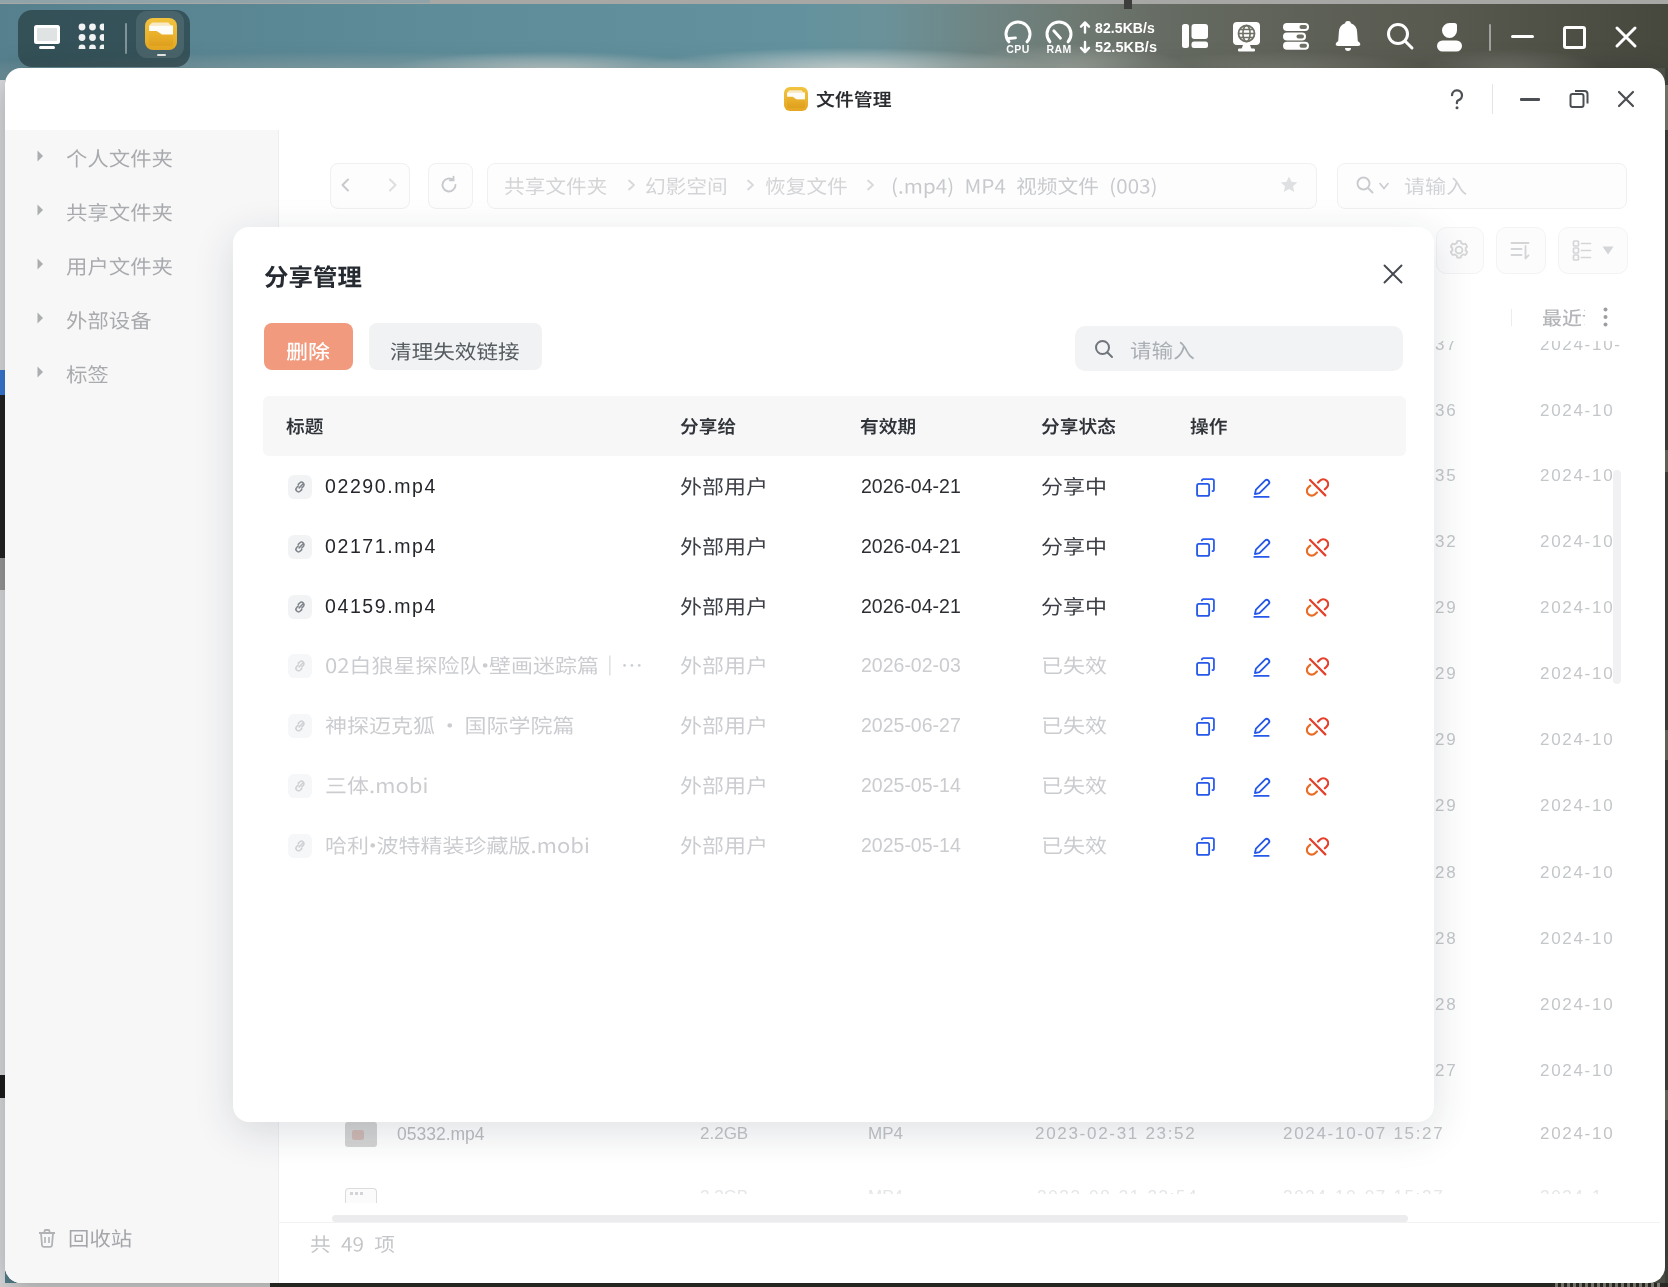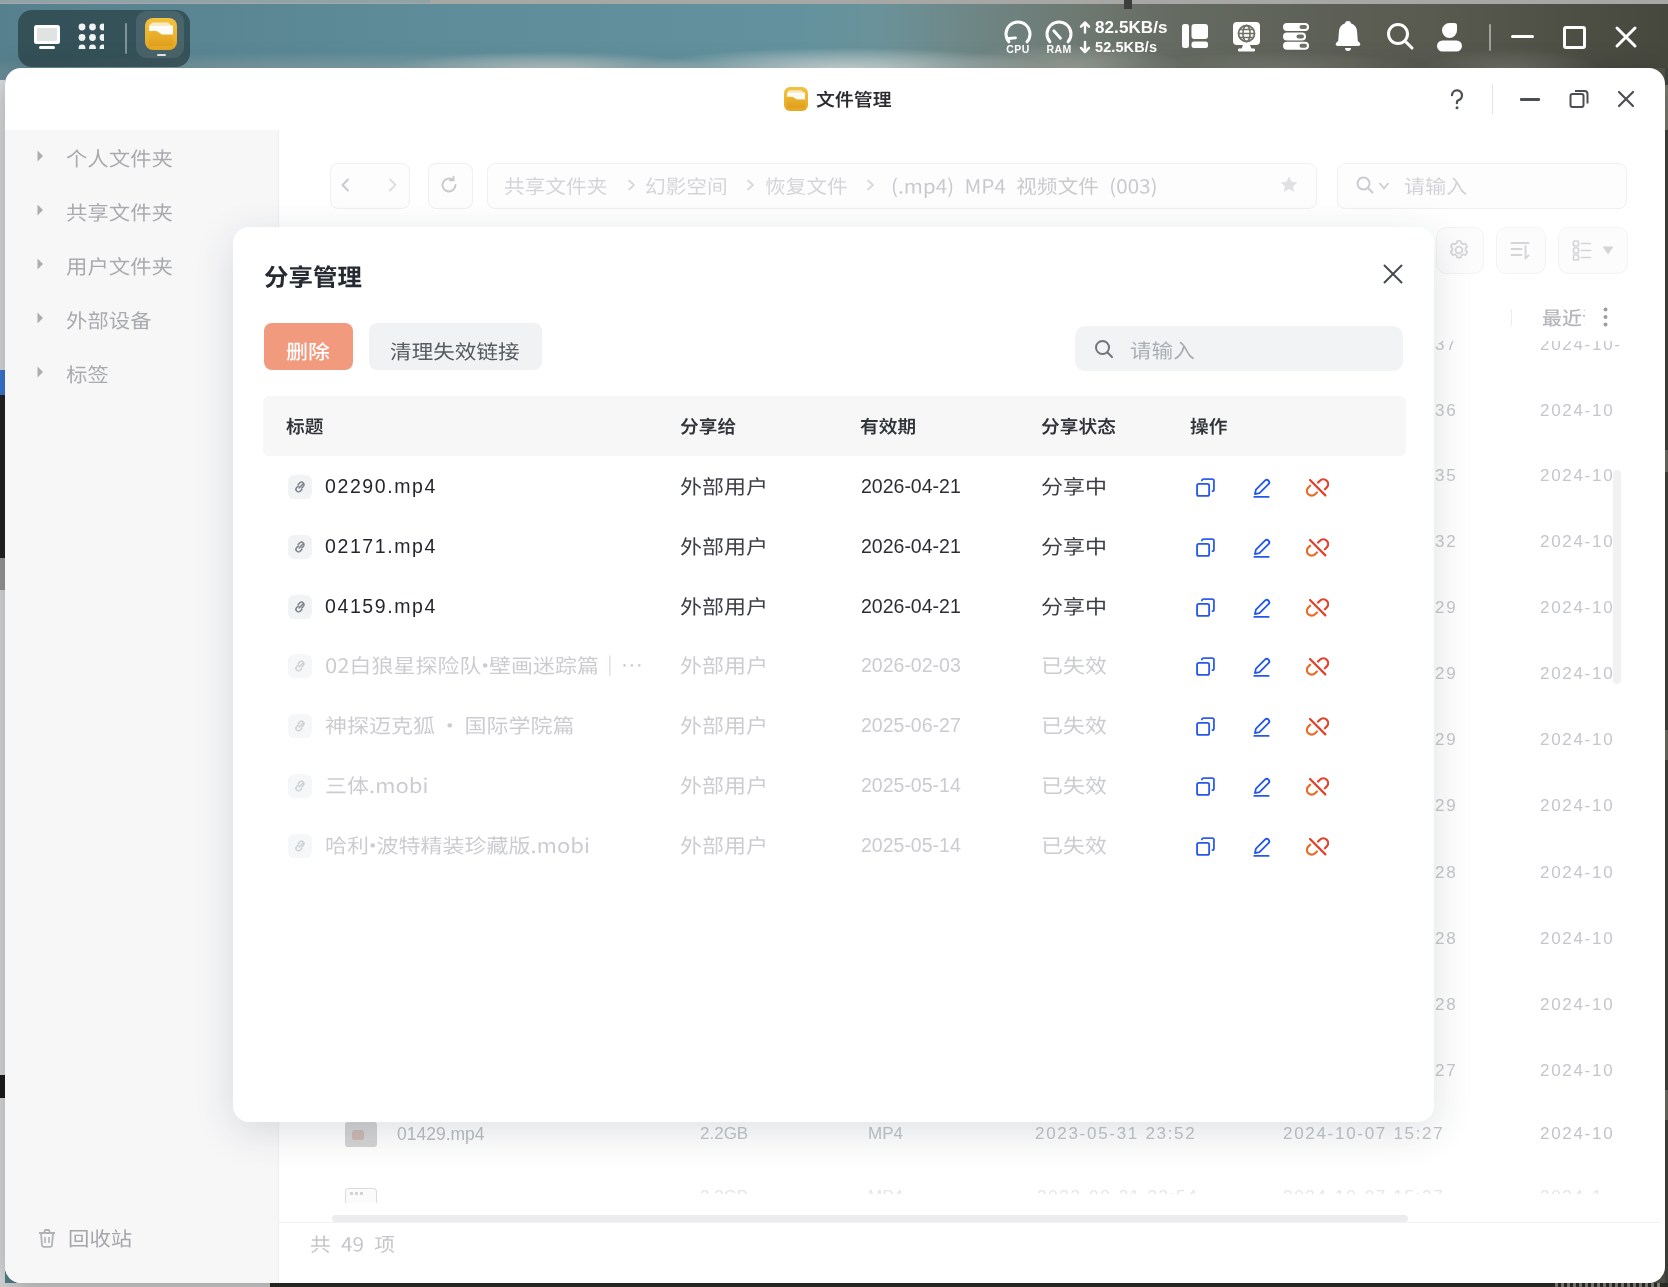--- a/index.html
+++ b/index.html
@@ -78,21 +78,21 @@
   </svg>
 <svg class="abs" style="left:1039px;top:20px" width="40" height="36" viewBox="0 0 40 36" fill="none">
 <path d="M10.9 21.8 A 12 12 0 1 1 29.1 21.8" stroke="#fff" stroke-width="3" stroke-linecap="round"></path>
 <path d="M14.8 10.8 L21.5 18.3" stroke="#fff" stroke-width="2.8" stroke-linecap="round"></path>
 <text x="20" y="33" text-anchor="middle" font-family="Liberation Sans,sans-serif" font-size="10.5" font-weight="bold" fill="#fff" letter-spacing=".4">RAM</text>
   </svg>
 <svg class="abs" style="left:1077px;top:18px" width="16" height="38" viewBox="0 0 16 38" fill="none">
 <path d="M8 14.5 V5 M4 8.6 L8 4.4 L12 8.6" stroke="#fff" stroke-width="2.4" stroke-linecap="round" stroke-linejoin="round"></path>
 <path d="M8 24 V33.5 M4 29.9 L8 34.1 L12 29.9" stroke="#fff" stroke-width="2.4" stroke-linecap="round" stroke-linejoin="round"></path>
   </svg>
-<div class="lat" style="left:1095px;top:21.5px;font-size:17px;line-height:12px;font-weight:bold;color:#fff;letter-spacing:.1px">82.5KB/s</div>
+<div class="lat" style="left:1095px;top:21.5px;font-size:14px;line-height:12px;font-weight:bold;color:#fff;letter-spacing:.1px">82.5KB/s</div>
 <div class="lat" style="left:1095px;top:41px;font-size:14.5px;line-height:12px;font-weight:bold;color:#fff;letter-spacing:.1px">52.5KB/s</div>
 <svg class="abs" style="left:1180px;top:21px" width="30" height="30" viewBox="0 0 30 30" fill="#fff">
 <rect x="2" y="3" width="7" height="24" rx="2.5"></rect>
     <rect x="11.5" y="3" width="16.5" height="15" rx="3"></rect>
     <rect x="11.5" y="20.5" width="16.5" height="6.5" rx="2.5"></rect>
   </svg>
 <svg class="abs" style="left:1231px;top:20px" width="31" height="32" viewBox="0 0 31 32" fill="none">
 <rect x="2" y="2" width="27" height="23" rx="4" fill="#fff"></rect>
 <circle cx="15.5" cy="13.5" r="8" stroke="#6e7166" stroke-width="1.8"></circle>
 <ellipse cx="15.5" cy="13.5" rx="3.6" ry="8" stroke="#6e7166" stroke-width="1.6"></ellipse>
@@ -314,24 +314,24 @@
 <div class="lat" style="left:1535px;top:927px;width:72px;overflow:hidden;font-size:17px;letter-spacing:1.7px;color:#c4c7ca">2024-10-</div>
 <div class="lat" style="left:1291px;top:993px;font-size:17px;letter-spacing:1.7px;color:#c4c7ca">2024-10-07 15:27</div>
 <div class="lat" style="left:1535px;top:993px;width:72px;overflow:hidden;font-size:17px;letter-spacing:1.7px;color:#c4c7ca">2024-10-</div>
 <div class="abs" style="left:1429px;top:273px;width:190px;height:14px;overflow:hidden">
       <div class="lat" style="left:-138px;top:-6px;font-size:17px;letter-spacing:1.7px;color:#c4c7ca">2024-10-07 15:37</div>
       <div class="lat" style="left:106px;top:-6px;font-size:17px;letter-spacing:1.7px;color:#c4c7ca">2024-10-</div>
     </div>
 <div class="abs" style="left:1608px;top:402px;width:8px;height:214px;border-radius:4px;background:#f1f1f3"></div>
 <div class="abs" style="left:340px;top:1054px;width:32px;height:25px;border-radius:3px;background:#d4d4d4"></div>
 <div class="abs" style="left:347px;top:1062px;width:12px;height:10px;background:#c9a29a;border-radius:2px;opacity:.55"></div>
-<div class="lat" style="left:392px;top:1056px;font-size:17.5px;color:#bbbdc0">01429.mp4</div>
+<div class="lat" style="left:392px;top:1056px;font-size:17.5px;color:#bbbdc0">05332.mp4</div>
 <div class="lat" style="left:695px;top:1056px;font-size:17px;color:#c2c4c7">2.2GB</div>
 <div class="lat" style="left:863px;top:1056px;font-size:17px;color:#c2c4c7">MP4</div>
-<div class="lat" style="left:1030px;top:1056px;font-size:17px;letter-spacing:1.7px;color:#c2c4c7">2023-05-31 23:52</div>
+<div class="lat" style="left:1030px;top:1056px;font-size:17px;letter-spacing:1.7px;color:#c2c4c7">2023-02-31 23:52</div>
 <div class="lat" style="left:1278px;top:1056px;font-size:17px;letter-spacing:1.7px;color:#c2c4c7">2024-10-07 15:27</div>
 <div class="lat" style="left:1535px;top:1056px;width:72px;overflow:hidden;font-size:17px;letter-spacing:1.7px;color:#c2c4c7">2024-10-</div>
 <div class="abs" style="left:340px;top:1120px;width:30px;height:14px;border:1.5px solid #dcdcde;border-bottom:none;border-radius:4px 4px 0 0;background:#fbfbfc"></div>
 <div class="abs" style="left:345px;top:1124px;width:14px;height:3px;background:repeating-linear-gradient(90deg,#d3d4d6 0 3px,transparent 3px 5px)"></div>
 <div class="abs" style="left:273px;top:1118px;width:1340px;height:8px;overflow:hidden">
       <div class="lat" style="left:422px;top:0.5px;font-size:17px;color:#e4e6e8">2.2GB</div>
       <div class="lat" style="left:590px;top:0.5px;font-size:17px;color:#e4e6e8">MP4</div>
       <div class="lat" style="left:759px;top:0.5px;font-size:17px;letter-spacing:1.7px;color:#e4e6e8">2023-08-31 23:54</div>
       <div class="lat" style="left:1005px;top:0.5px;font-size:17px;letter-spacing:1.7px;color:#e4e6e8">2024-10-07 15:27</div>
       <div class="lat" style="left:1262px;top:0.5px;font-size:17px;letter-spacing:1.7px;color:#e4e6e8">2024-1</div>

